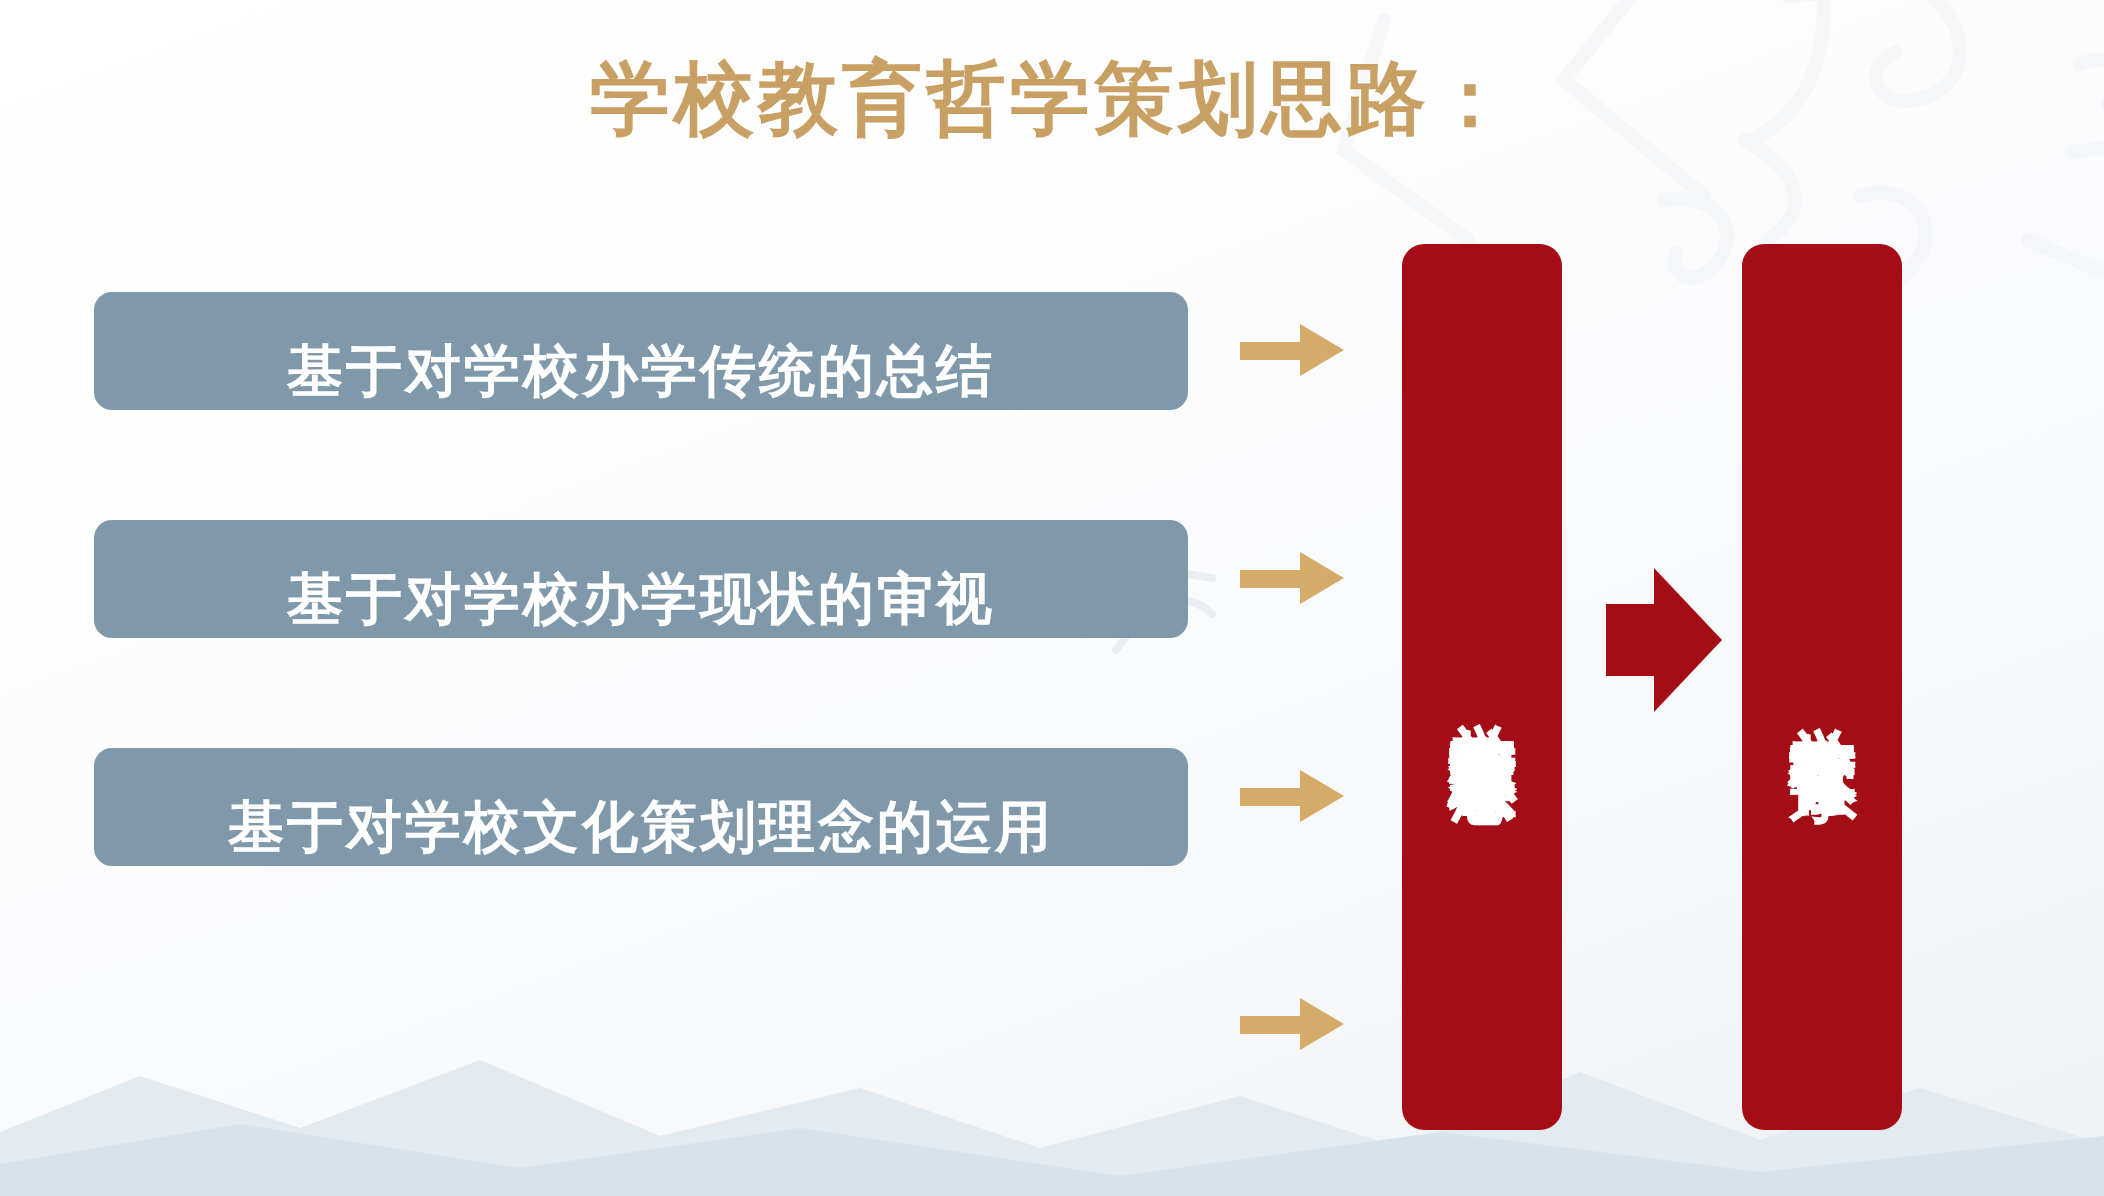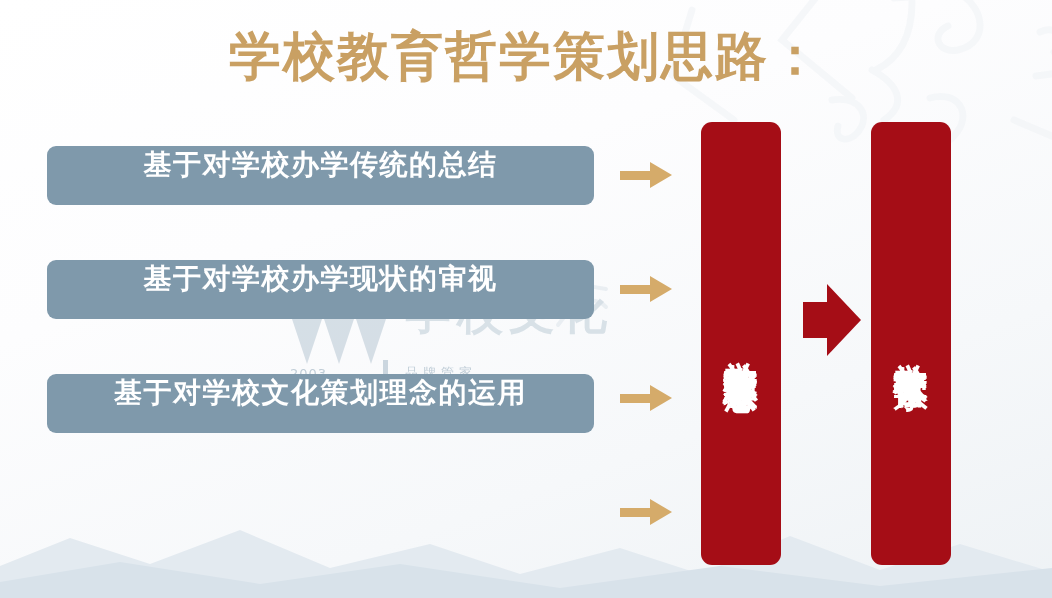--- a/index.html
+++ b/index.html
@@ -110,21 +110,21 @@
     pointer-events: none;
   }
 
   
   .title {
     position: absolute;
     left: 0;
     top: 22px;
     width: 1052px;
     text-align: center;
-    font-size: 52px;
+    font-size: 40px;
     font-weight: 700;
     color: #c9a063;
     letter-spacing: 2px;
     white-space: nowrap;
   }
 
   
   .left-col {
     position: absolute;
     left: 47px;
@@ -135,21 +135,21 @@
     position: relative;
     width: 547px;
     height: 59px;
     background: #7f99ab;
     border-radius: 9px;
     color: #ffffff;
     font-size: 28px;
     font-weight: 700;
     letter-spacing: 1.5px;
     display: flex;
-    align-items: flex-start;
+    align-items: flex-end;
     justify-content: center;
     box-sizing: border-box;
     margin-bottom: 55px;
   }
   .box:last-child { margin-bottom: 16px; }
 
   
   .gold-arrow {
     position: absolute;
     width: 52px;
@@ -258,33 +258,20 @@
   <svg class="bg-script" viewBox="0 0 185 75" xmlns="http://www.w3.org/2000/svg">
     <g fill="none" stroke="#dbe3ea" stroke-width="4" stroke-linecap="round">
       <path d="M8,30 L48,8"></path>
       <path d="M12,12 L52,34"></path>
       <path d="M64,52 C86,24 108,20 122,34 C132,44 118,58 104,50"></path>
       <path d="M128,60 C146,34 164,30 176,42"></path>
       <path d="M140,18 L176,24"></path>
     </g>
   </svg>
 
-  <div class="bg-watermark">
-    <svg class="wm-logo" viewBox="0 0 120 96" xmlns="http://www.w3.org/2000/svg">
-      <rect x="4" y="6" width="112" height="30" fill="none" stroke="#ccd8e0" stroke-width="3"></rect>
-      <path d="M14,44 L30,92 L46,44 Z" fill="#cfdae2"></path>
-      <path d="M46,44 L62,92 L78,44 Z" fill="#cfdae2"></path>
-      <path d="M78,44 L94,92 L110,44 Z" fill="#cfdae2"></path>
-    </svg>
-    <div class="wm-small">所 春 藤 文 化</div>
-    <div class="wm-zh">学校文化</div>
-    <div class="wm-year">2003</div>
-    <div class="wm-bar"></div>
-    <div class="wm-tag">品牌管家</div>
-  </div>
 
   <svg class="bg-mountains" viewBox="0 0 1052 120" preserveAspectRatio="none" xmlns="http://www.w3.org/2000/svg">
     <path d="M0,88 L70,60 L150,86 L240,52 L330,90 L430,66 L520,96 L620,70 L700,96 L790,58 L880,92 L960,66 L1052,94 L1052,120 L0,120 Z" fill="#e3eaf0"></path>
     <path d="M0,104 L120,84 L260,106 L400,86 L560,110 L720,88 L880,108 L1052,90 L1052,120 L0,120 Z" fill="#d8e2ea"></path>
   </svg>
 
   <div class="title">学校教育哲学策划思路：</div>
 
   <div class="left-col">
     <div class="box">

